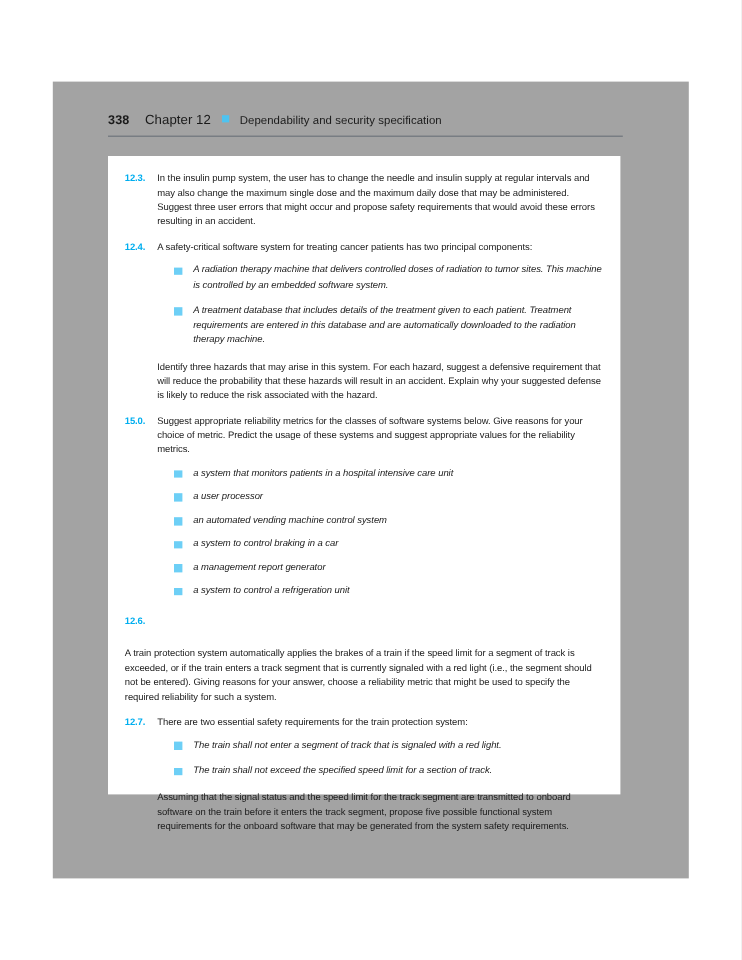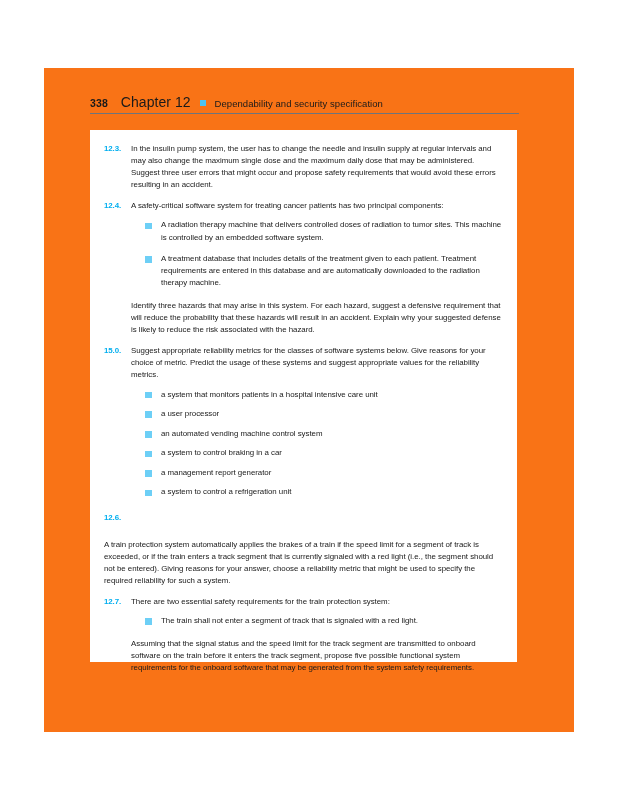--- a/index.html
+++ b/index.html
@@ -14,41 +14,41 @@
     -webkit-font-smoothing: antialiased;
   }
 
   
   .page-sheet {
     position: absolute;
     left: 44px;
     top: 68px;
     width: 530px;
     height: 664px;
-    background: #f97316;
+    background: #a3a3a3;
   }
 
   
   .running-head {
     position: absolute;
     left: 46px;
     top: 26px;
     width: 434px;
     display: flex;
     align-items: baseline;
     white-space: nowrap;
   }
   .folio {
     font-size: 10.5px;
     font-weight: bold;
     color: #1a1a1a;
     letter-spacing: .1px;
   }
   .chapter-label {
-    font-size: 14px;
+    font-size: 11px;
     color: #1a1a1a;
     margin-left: 13px;
     letter-spacing: .05px;
   }
   .head-bullet {
     display: inline-block;
     width: 6px;
     height: 6px;
     background: #4ec3f0;
     margin: 0 9px 0 9px;
@@ -116,20 +116,21 @@
     display: flex;
     margin-bottom: 9px;
   }
   .ex-cont .spacer { flex: 0 0 27px; }
 
   
   .blist {
     margin: 7px 0 2px 0;
     padding: 0;
     list-style: none;
+    font-style: italic;
   }
   .blist.tight > li { margin-bottom: 7.5px; }
   .blist > li {
     display: flex;
     margin-bottom: 9px;
   }
   .blist > li:last-child { margin-bottom: 0; }
   .bullet {
     flex: 0 0 16px;
     padding-top: 3.4px;
@@ -257,20 +258,26 @@
         <div class="ex-num">12.7.</div>
         <div class="ex-body">
           <div class="para">There are two essential safety requirements for the train protection system:</div>
           <ul class="blist indent">
             <li>
               <span class="bullet">
                   <i></i>
                 </span>
               <span class="btext">The train shall not enter a segment of track that is signaled with a red light.</span>
             </li>
+            <li>
+              <span class="bullet">
+                  <i></i>
+                </span>
+              <span class="btext">The train shall not exceed the specified speed limit for a section of track.</span>
+            </li>
           </ul>
         </div>
       </div>
 
       <div class="ex-cont">
         <div class="spacer"></div>
         <div class="ex-body">
           <div class="para">Assuming that the signal status and the speed limit for the track segment are transmitted to onboard software on the train before it enters the track segment, propose five possible functional system requirements for the onboard software that may be generated from the system safety requirements.</div>
         </div>
       </div>

